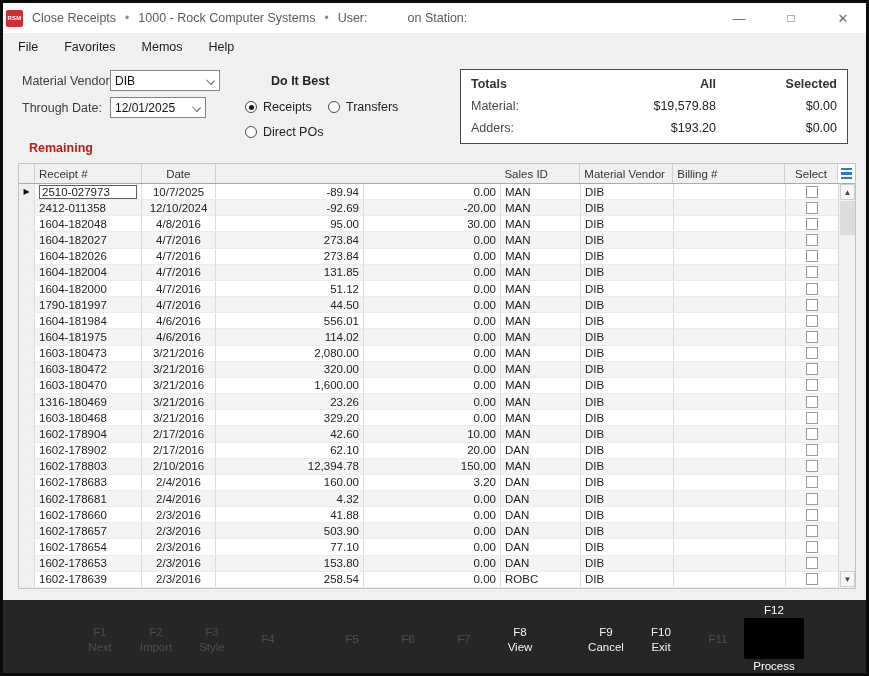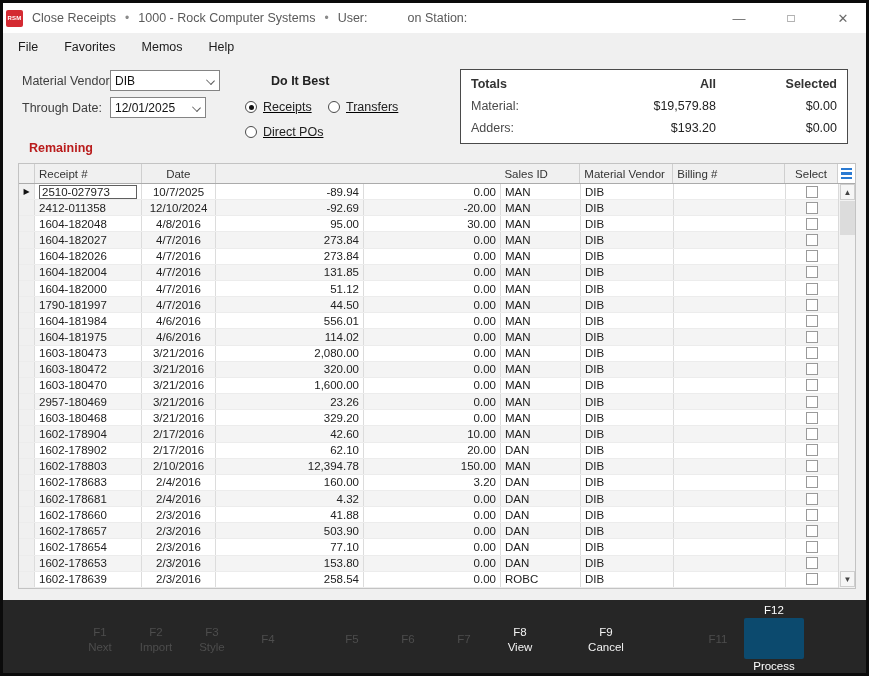--- a/index.html
+++ b/index.html
@@ -35,21 +35,21 @@
   .dropdown {
     position:absolute; height:21px; background:#fff; border:1px solid #848484;
     font-size:12px; color:#111; display:flex; align-items:center; padding-left:4px;
   }
   .dd-chevron {
     position:absolute; right:5px; top:6px; width:7px; height:7px;
     border-right:1.6px solid #5a5a5a; border-bottom:1.6px solid #5a5a5a;
     transform:rotate(45deg) scale(1,.8);
   }
   .vendor-name { position:absolute; left:224px; top:71px; font-size:12.5px; color:#222; font-weight:bold;padding-left:44px; }
-  .radio-option { position:absolute; display:flex; align-items:center; gap:6px;text-decoration:underline; }
+  .radio-option { position:absolute; display:flex; align-items:center; gap:6px; }
   .rb-0 { left:242px; top:97px; }
   .rb-1 { left:325px; top:97px; }
   .rb-2 { left:242px; top:122px; }
   .radio-circle {
     width:12px; height:12px; border:1px solid #4a4a4a; border-radius:50%;
     background:#fff; position:relative;
   }
   .radio-circle.checked::after {
     content:""; position:absolute; left:2.5px; top:2.5px; width:5px; height:5px;
     border-radius:50%; background:#111;
@@ -122,21 +122,21 @@
     position:absolute; top:0; width:60px; height:100%;
     display:flex; flex-direction:column; align-items:center; justify-content:center;
     font-size:11.5px; line-height:1.3; padding-top:6px;
   }
   .fk.disabled { color:#4d4d4d; }
   .fk.enabled  { color:#f2f2f2; }
   .fk-1{left:67px}.fk-2{left:123px}.fk-3{left:179px}.fk-4{left:235px}
   .fk-5{left:319px}.fk-6{left:375px}.fk-7{left:431px}.fk-8{left:487px}
   .fk-9{left:573px}.fk-10{left:628px}.fk-11{left:685px}
   .fk-12 {
-    left:741px; top:18px; height:41px; background:#0c4a6e; color:#fff;
+    left:741px; top:18px; height:41px; background:#000000; color:#fff;
     border-radius:2px; justify-content:center; padding-top:0;gap:41px;
   }
 </style>
 </head>
 <body>
 
 <div class="window">
 
   <div class="titlebar">
     <div class="app-icon">RSM</div>
@@ -398,21 +398,21 @@
           <div class="cell c-adders">0.00</div>
           <div class="cell c-salesid">MAN</div>
           <div class="cell c-vendor">DIB</div>
           <div class="cell c-billing"></div>
           <div class="cell c-select">
             <span class="checkbox"></span>
           </div>
         </div>
         <div class="grow alt">
           <div class="cell c-selector"></div>
-          <div class="cell c-receipt">2957-180469</div>
+          <div class="cell c-receipt">1316-180469</div>
           <div class="cell c-date">3/21/2016</div>
           <div class="cell c-material">23.26</div>
           <div class="cell c-adders">0.00</div>
           <div class="cell c-salesid">MAN</div>
           <div class="cell c-vendor">DIB</div>
           <div class="cell c-billing"></div>
           <div class="cell c-select">
             <span class="checkbox"></span>
           </div>
         </div>
@@ -593,20 +593,24 @@
         <span class="fk-key">F7</span>
       </div>
       <div class="fk fk-8 enabled">
         <span class="fk-key">F8</span>
         <span class="fk-label">View</span>
       </div>
       <div class="fk fk-9 enabled">
         <span class="fk-key">F9</span>
         <span class="fk-label">Cancel</span>
       </div>
+      <div class="fk fk-10 enabled">
+        <span class="fk-key">F10</span>
+        <span class="fk-label">Exit</span>
+      </div>
       <div class="fk fk-11 disabled">
         <span class="fk-key">F11</span>
       </div>
       <div class="fk fk-12 primary">
         <span class="fk-key">F12</span>
         <span class="fk-label">Process</span>
       </div>
     </div>
 
 </div>

